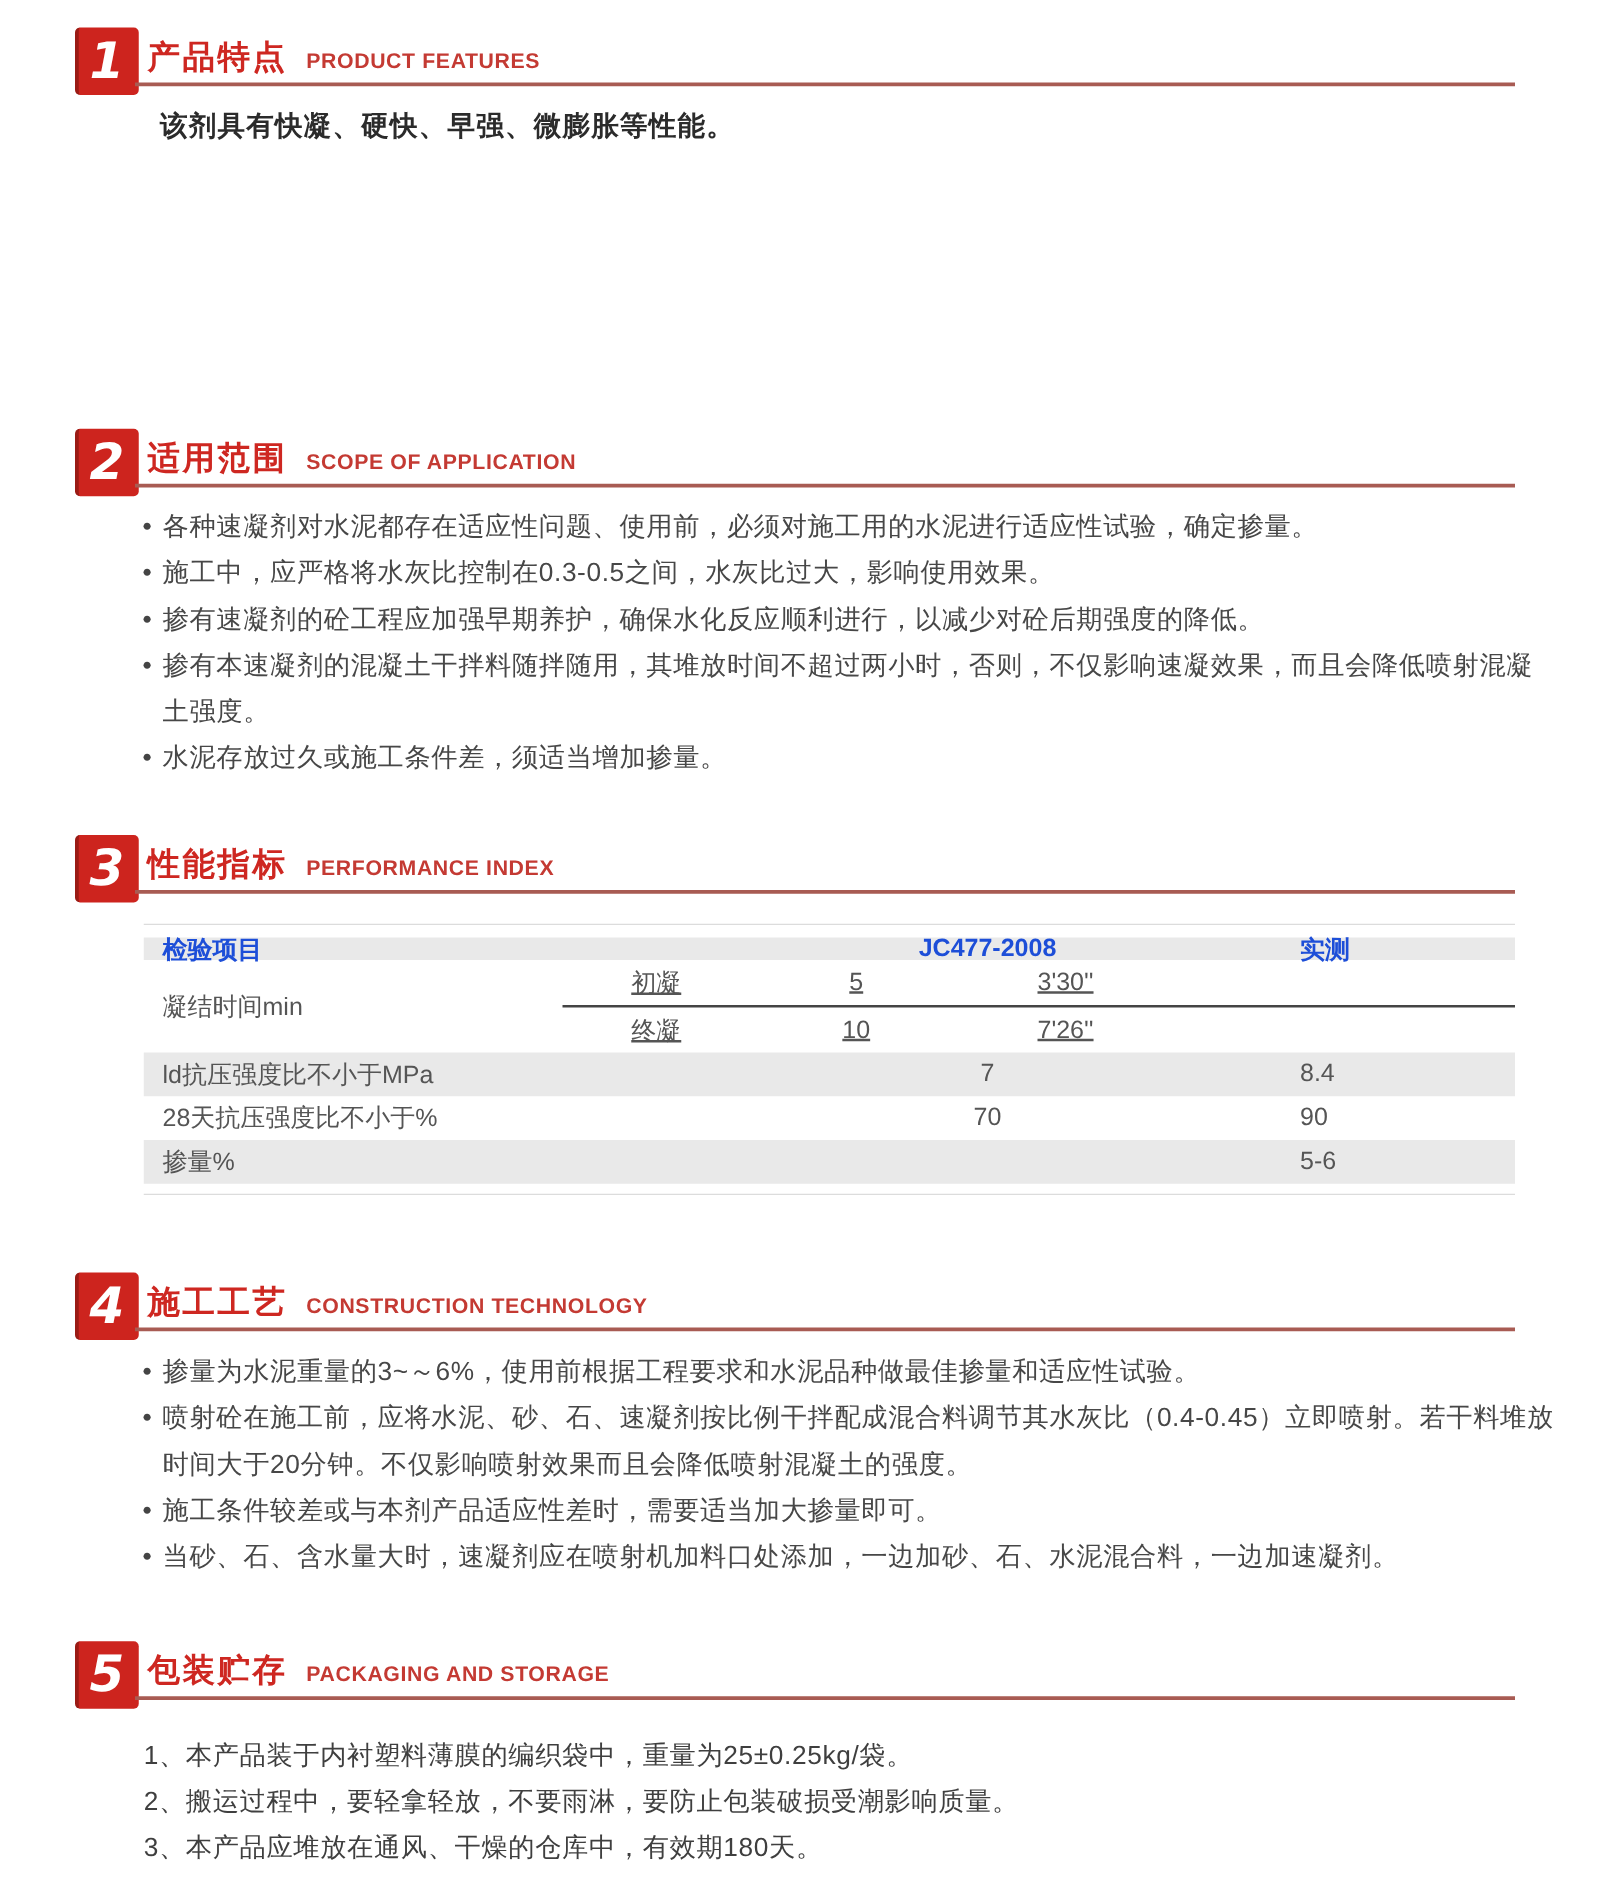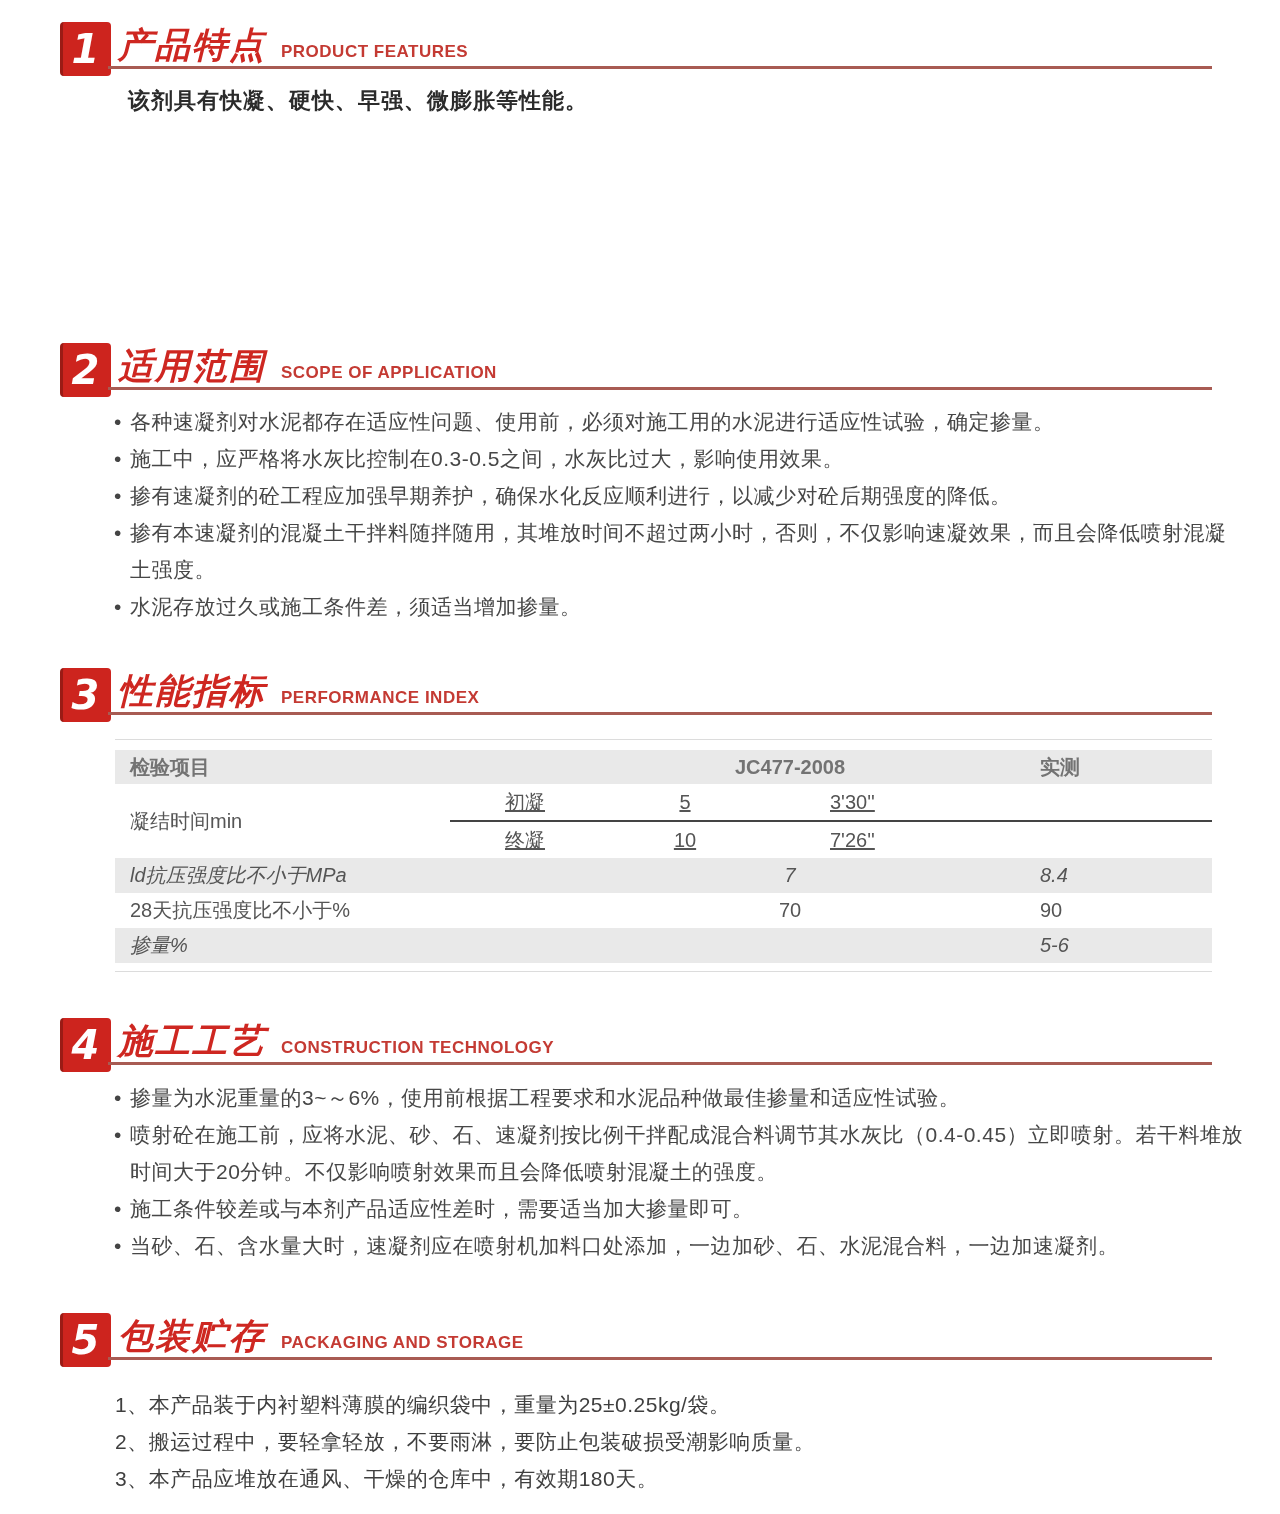--- a/index.html
+++ b/index.html
@@ -8,39 +8,39 @@
 
   .sec{position:absolute;left:0;right:0;}
   .sec-header{position:relative;height:58px;}
   .badge{position:absolute;left:60px;top:0;width:45px;height:54px;background:#cd241e;
          border-left:3px solid #9a1b15;border-radius:4px;color:#fff;
          display:flex;align-items:center;justify-content:center;
          font-style:italic;font-weight:bold;font-size:40px;padding-right:3px;
          font-family:"DejaVu Sans","Liberation Sans",sans-serif;}
   .rule{position:absolute;left:108px;right:68px;top:44px;height:3px;background:#a85b53;}
   .titles{position:absolute;left:118px;top:0;height:48px;display:flex;align-items:baseline;gap:15px;}
-  .title-zh{font-size:35px;font-weight:900;color:#ce2721;letter-spacing:2px;line-height:46px;white-space:nowrap;font-style:italic;}
+  .title-zh{font-size:26px;font-weight:900;color:#ce2721;letter-spacing:2px;line-height:46px;white-space:nowrap;}
   .title-en{font-size:17px;font-weight:700;color:#c43a33;letter-spacing:0.5px;white-space:nowrap;}
 
   .intro{margin:8px 0 0 128px;font-size:22px;font-weight:700;color:#2b2b2b;line-height:26px;letter-spacing:1px;}
   .bullets{list-style:none;margin:0;padding:0;width:1135px;}
   .bullets.tight{margin:0 0 0 112px;}
   .bullets li{position:relative;padding-left:18px;font-size:21px;color:#474747;line-height:37px;letter-spacing:0.5px;}
   .bullets li::before{content:"\2022";position:absolute;left:2px;top:0;color:#444;}
 
   .numlist{margin:15px 0 0 115px;padding:0;list-style:none;width:1120px;}
   .numlist li{font-size:21px;color:#3f3f3f;line-height:37px;letter-spacing:0.5px;}
 
   
   .ptable{margin:13px 0 0 115px;width:1097px;border-top:1px solid #dcdcdc;border-bottom:1px solid #dcdcdc;
           padding:10px 0 8px 0;font-size:20px;color:#555;}
   .trow{display:flex;align-items:center;}
-  .trow.head{height:34px;background:#e9e9e9;font-weight:700;color:#737373;}
+  .trow.head{height:18px;background:#e9e9e9;font-weight:700;color:#1d4ed8;}
   .trow.simple{height:35px;}
-  .trow.stripe{background:#e9e9e9;font-style:italic;}
+  .trow.stripe{background:#e9e9e9;}
   .c-item{width:335px;padding-left:15px;box-sizing:border-box;}
   .c-item.wide{width:495px;}
   .c-jc{width:360px;text-align:center;}
   .c-meas{width:242px;padding-left:70px;box-sizing:border-box;}
   .dblrow{display:flex;height:74px;}
   .dblrow .c-item{display:flex;align-items:center;}
   .subcol{flex:1;display:flex;flex-direction:column;}
   .subrow{display:flex;align-items:center;height:36px;text-decoration:underline;}
   .subrow.first{border-bottom:2px solid #444;}
   .subrow .c-jc{width:360px;margin-left:-210px;padding-left:210px;box-sizing:content-box;width:150px;text-align:center;}

